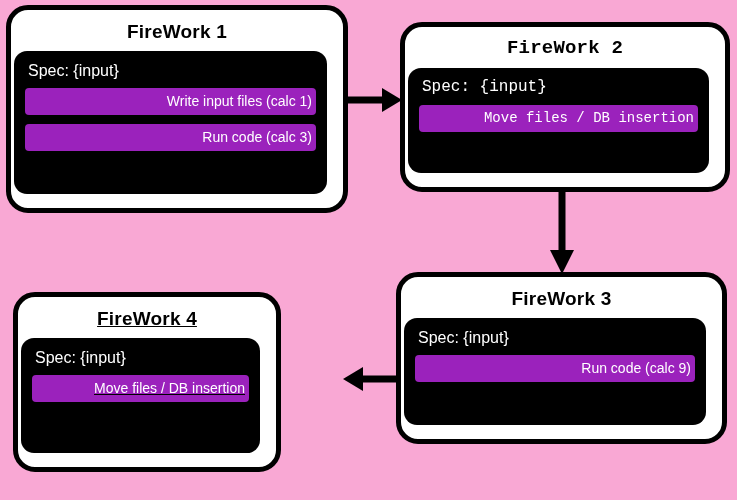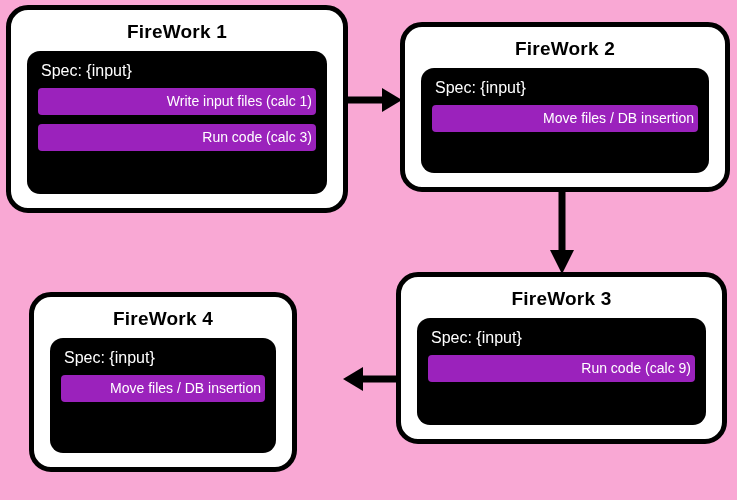--- a/index.html
+++ b/index.html
@@ -40,21 +40,21 @@
     line-height: 1;
     padding-top: 12px;
     padding-bottom: 10px;
     white-space: nowrap;
   }
 
   
   .fw-body {
     background: #000000;
     border-radius: 13px;
-    margin: 0 16px 14px 16px;
+    margin: 0 16px 14px 3px;
     padding: 9px 11px 11px 11px;
     flex: 1 1 auto;
     display: flex;
     flex-direction: column;
   }
   .fw-spec {
     color: #ffffff;
     font-size: 16px;
     line-height: 1.1;
     padding: 2px 0 8px 3px;
@@ -95,41 +95,41 @@
     <div class="fw-title">FireWork 1</div>
     <div class="fw-body">
       <div class="fw-spec">Spec: {input}</div>
       <div class="task-list">
         <div class="task-pill">Write input files (calc 1)</div>
         <div class="task-pill">Run code (calc 3)</div>
       </div>
     </div>
   </div>
 
-  <div class="fw-card" id="fw2" style="left:400px; top:22px; width:330px; height:170px;">
+  <div class="fw-card" id="fw2" style="left:400px; top:22px; width:330px; height:170px;font-family:Liberation Mono, monospace;">
     <div class="fw-title">FireWork 2</div>
     <div class="fw-body">
       <div class="fw-spec">Spec: {input}</div>
       <div class="task-list">
         <div class="task-pill">Move files / DB insertion</div>
       </div>
     </div>
   </div>
 
   <div class="fw-card" id="fw3" style="left:396px; top:272px; width:331px; height:172px;">
     <div class="fw-title">FireWork 3</div>
     <div class="fw-body">
       <div class="fw-spec">Spec: {input}</div>
       <div class="task-list">
         <div class="task-pill">Run code (calc 9)</div>
       </div>
     </div>
   </div>
 
-  <div class="fw-card" id="fw4" style="left:29px; top:292px; width:268px; height:180px;">
+  <div class="fw-card" id="fw4" style="left:13px; top:292px; width:268px; height:180px;text-decoration:underline;">
     <div class="fw-title">FireWork 4</div>
     <div class="fw-body">
       <div class="fw-spec">Spec: {input}</div>
       <div class="task-list">
         <div class="task-pill">Move files / DB insertion</div>
       </div>
     </div>
   </div>
 
   <div class="arrow" style="left:344px; top:84px; width:60px; height:32px;">

